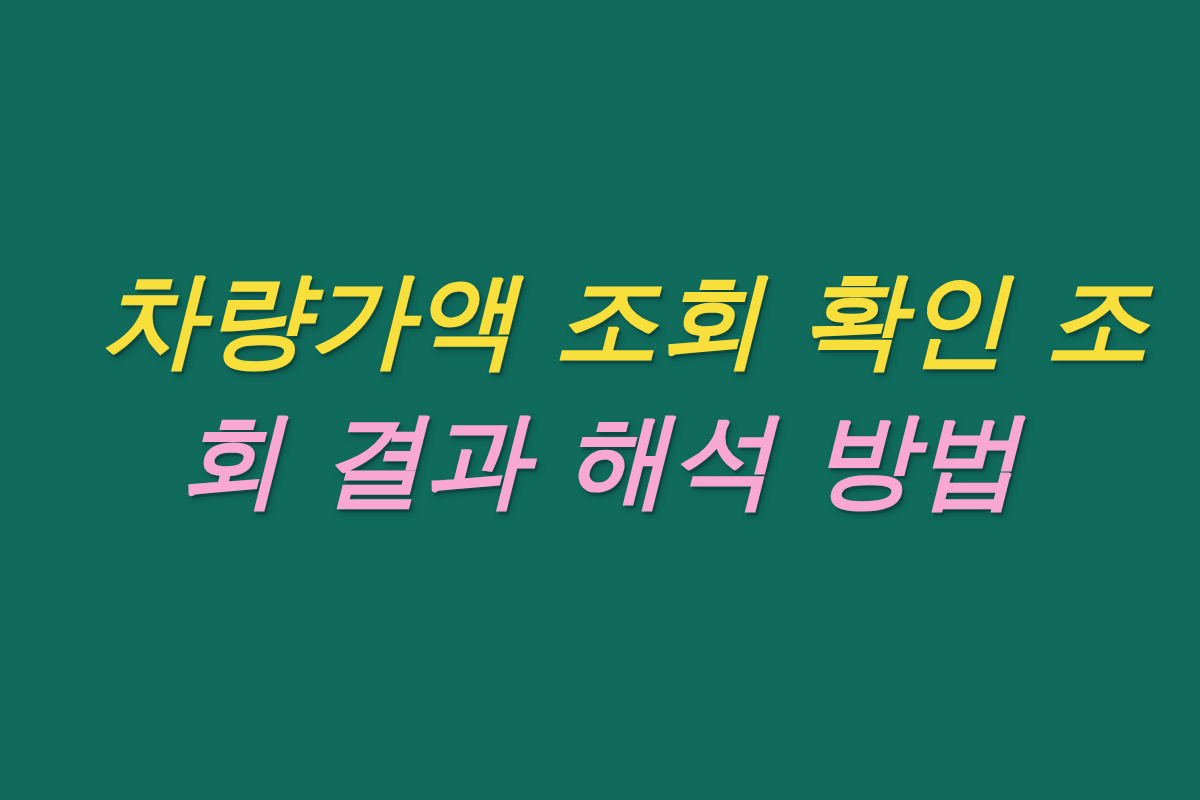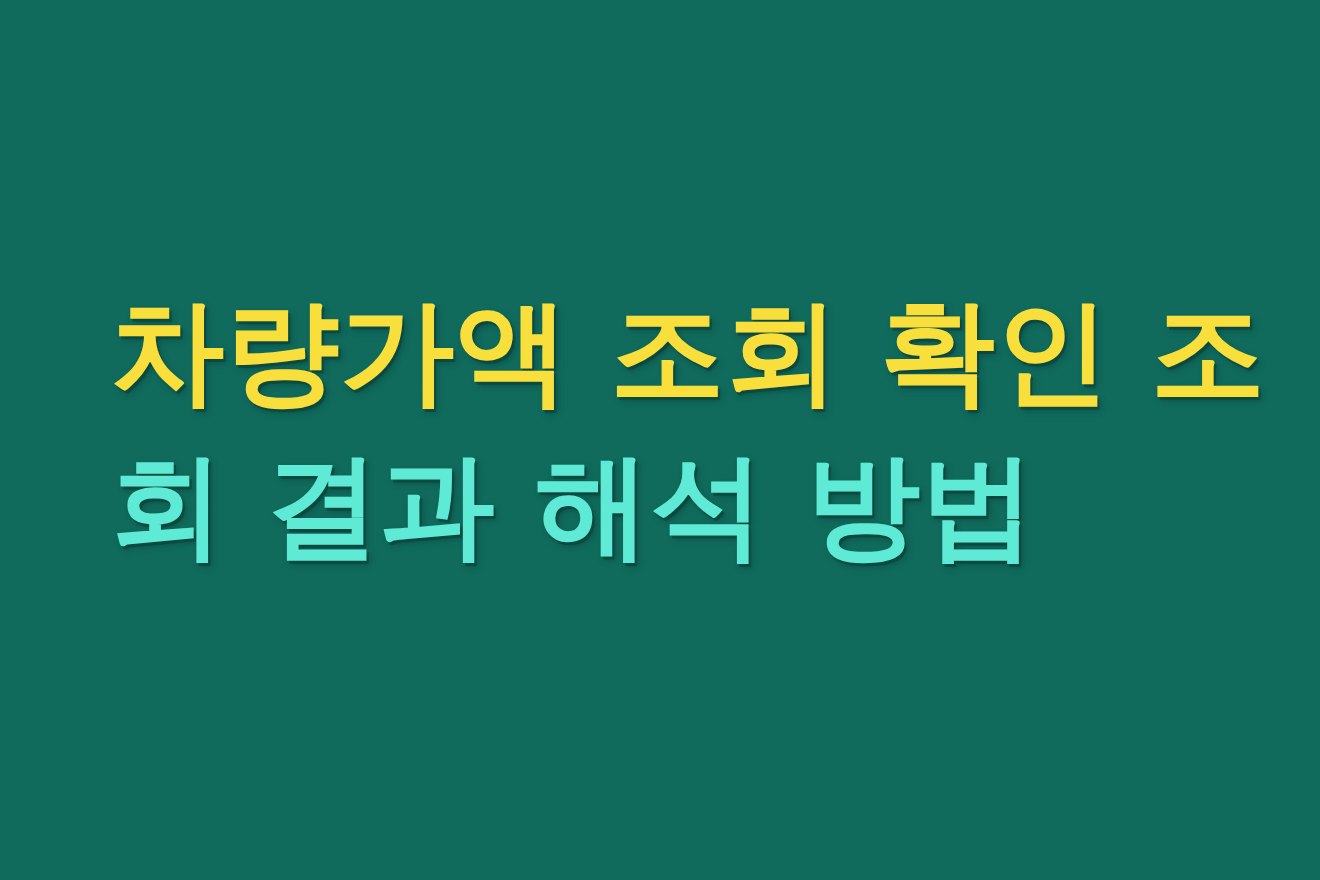--- a/index.html
+++ b/index.html
@@ -21,22 +21,24 @@
     height: 800px;
     box-sizing: border-box;
     display: flex;
     align-items: center;
     justify-content: center;
     user-select: none;
   }
 
   #title-block {
     width: 1000px;
+    text-align: center;
     
     margin-top: -22px;
+    font-style: italic;
   }
 
   .title-line {
     display: block;
     font-family: "DejaVu Sans", "Liberation Sans", sans-serif;
     font-weight: 700;
     font-size: 104px;
     line-height: 140px;
     letter-spacing: 0.5px;
     white-space: nowrap;
@@ -51,17 +53,17 @@
 </style>
 </head>
 <body>
 
 <div id="banner" style="background-color: rgb(16, 107, 93);">
 
   <div id="title-block">
 
     <span class="title-line" style="color: rgb(249, 223, 60);">차량가액 조회 확인 조</span>
 
-    <span class="title-line" style="color: #5eead4;">회 결과 해석 방법</span>
+    <span class="title-line" style="color: #f9a8d4;">회 결과 해석 방법</span>
 
   </div>
 
 </div>
 
 </body></html>

